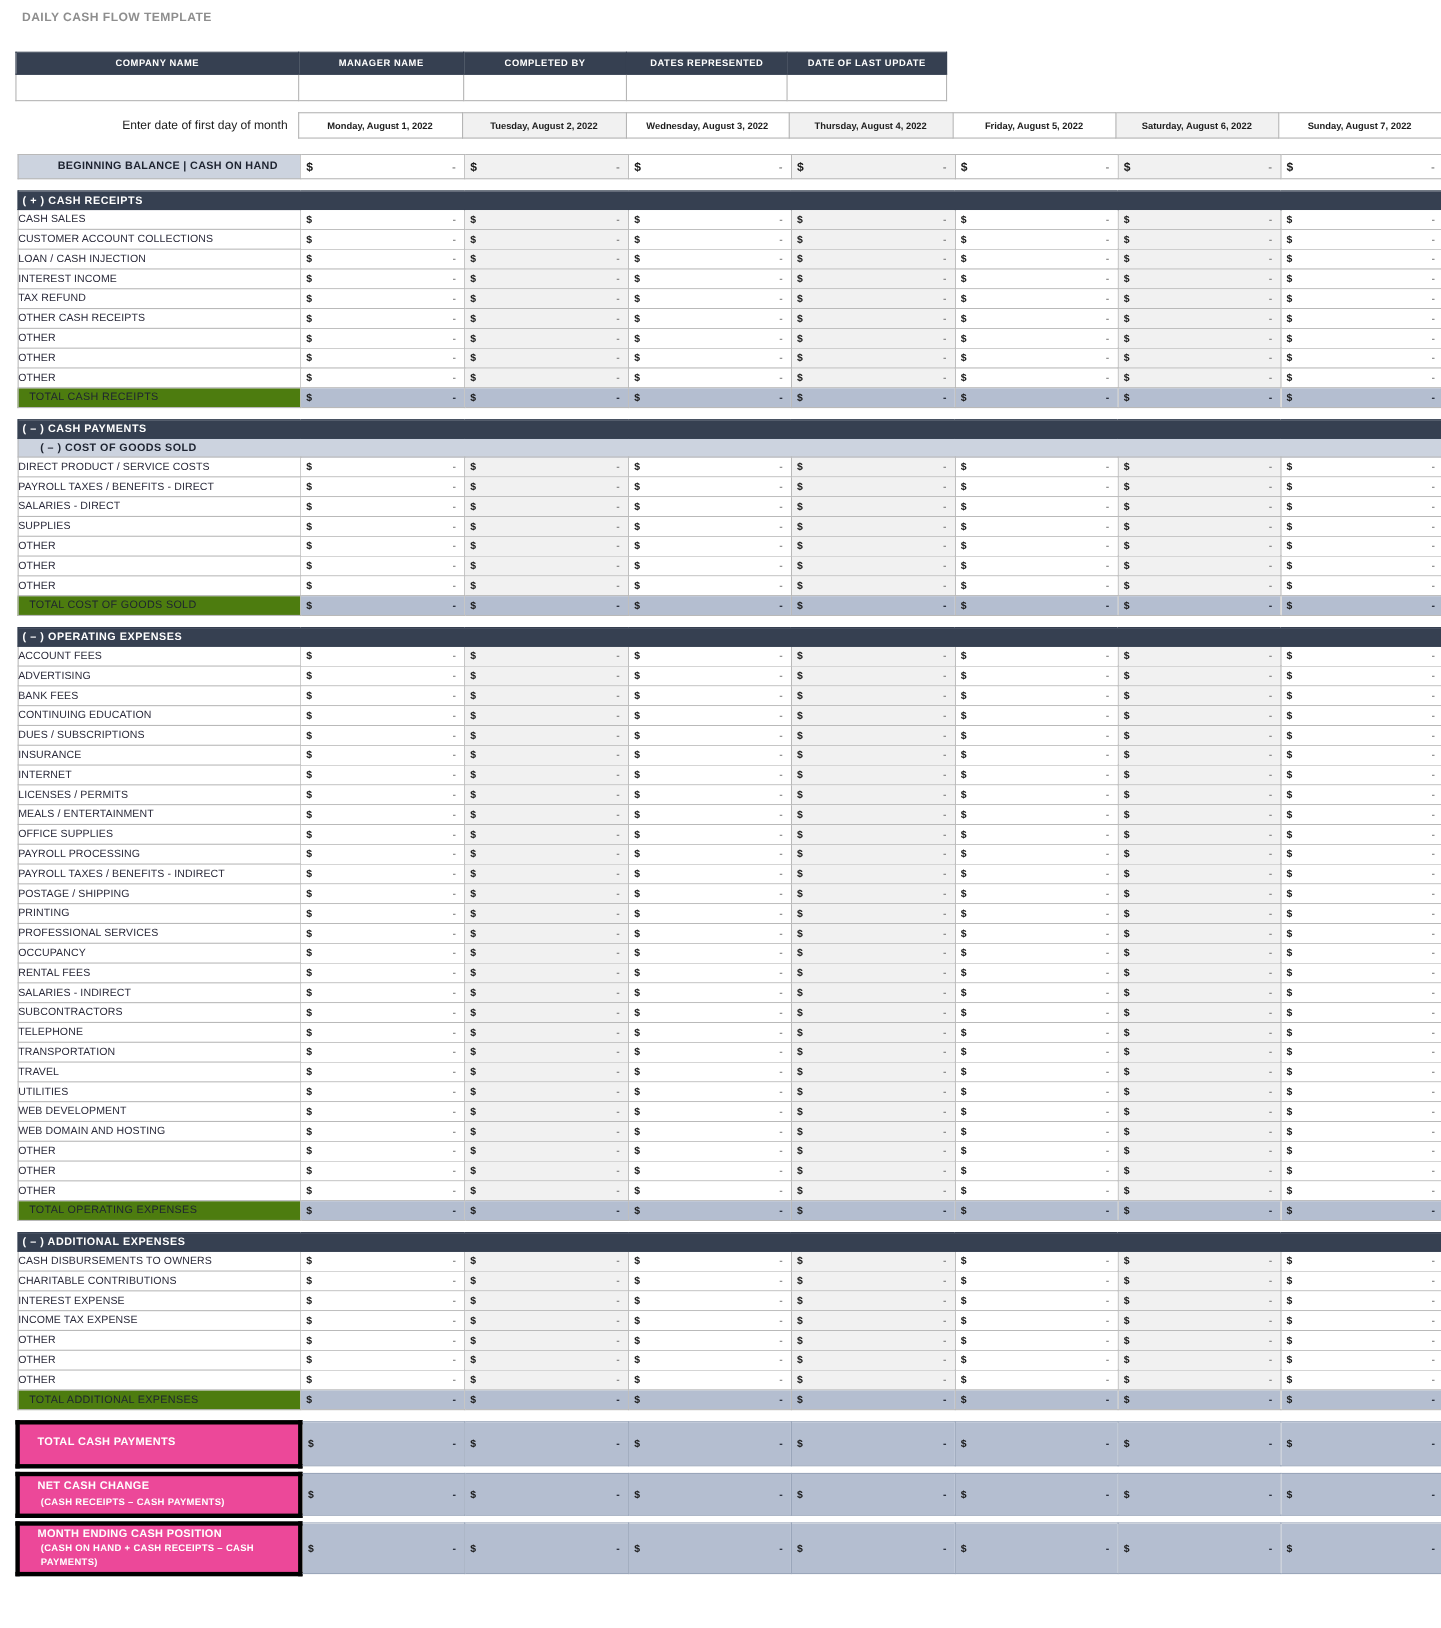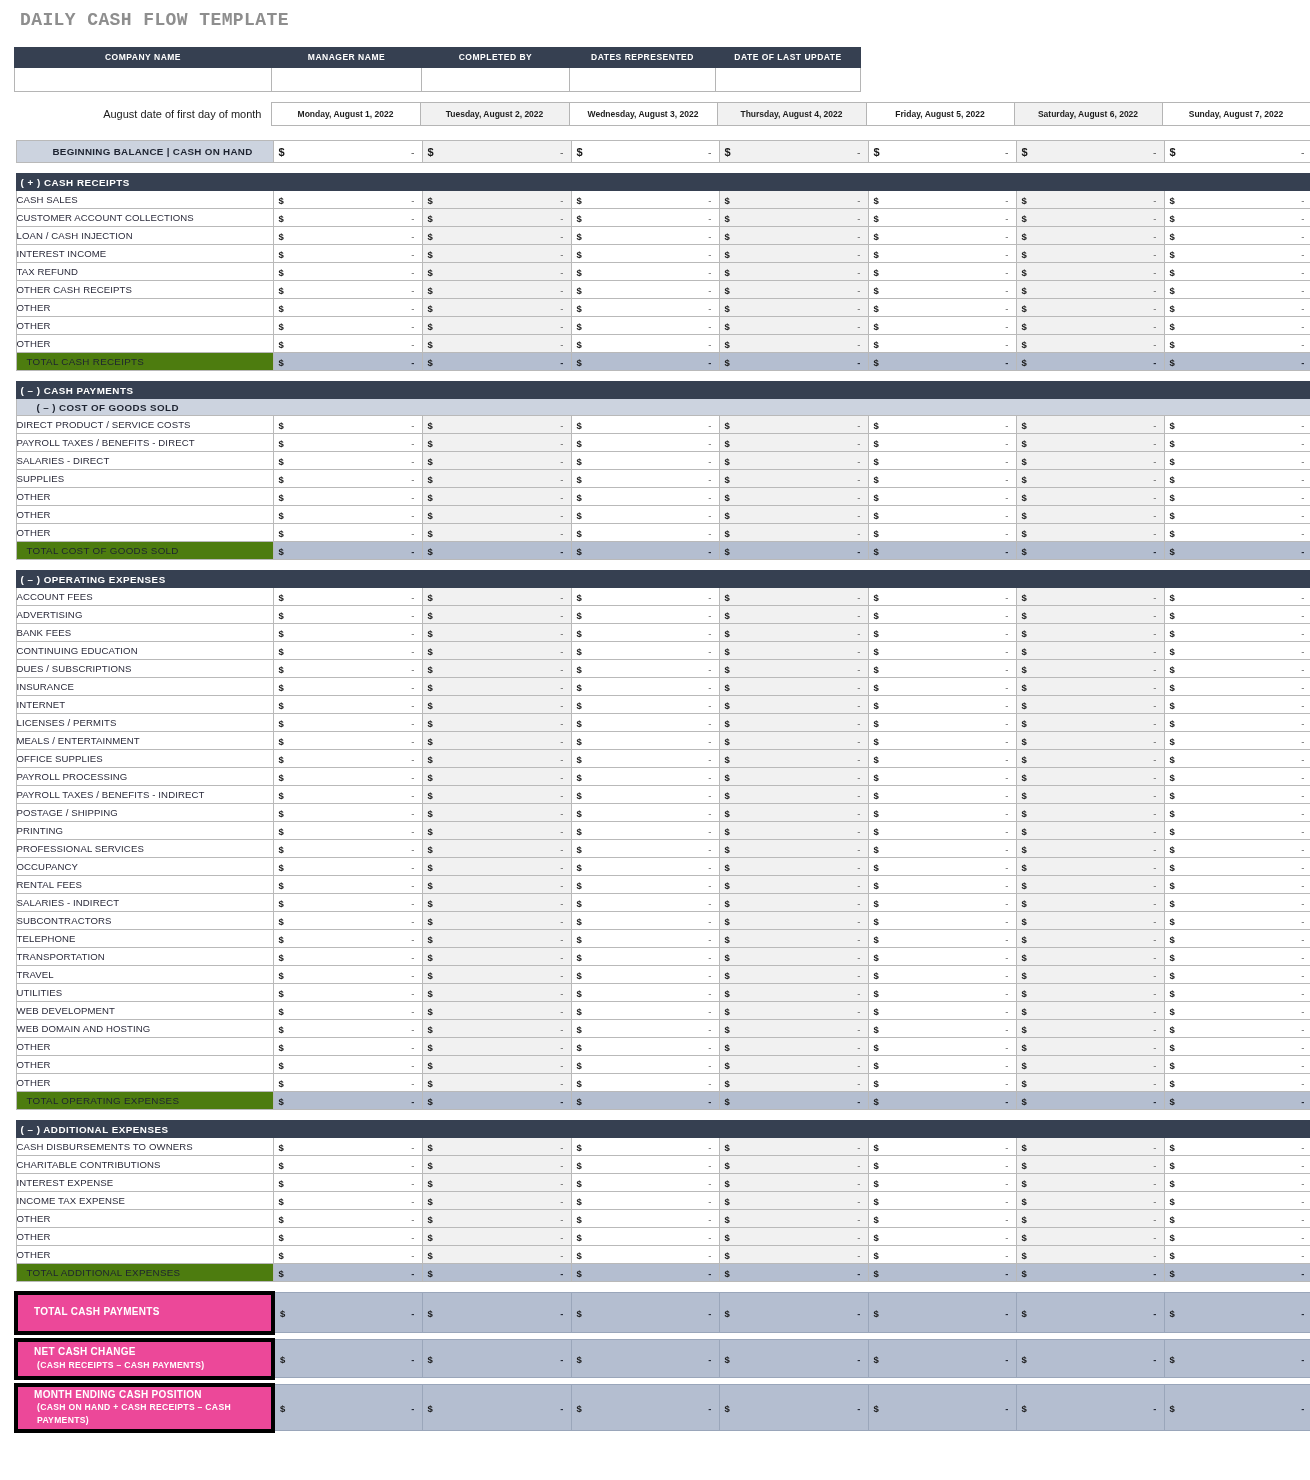--- a/index.html
+++ b/index.html
@@ -9,23 +9,22 @@
     background: #ffffff;
     font-family: "Liberation Sans", sans-serif;
     color: #262b36;
     overflow: hidden;
   }
   .page { position: relative; width: 1310px; height: 1480px; padding: 0; }
 
   
   .title {
     position: absolute; left: 20px; top: 10px;
-    font-size: 18px; font-weight: bold; letter-spacing: 0.4px;
+    font-size: 11px; font-weight: bold; letter-spacing: 0.4px;
     color: #8e8e8e;
-    font-family: Liberation Mono, monospace;
   }
 
   
   table { border-collapse: collapse; table-layout: fixed; }
   td, th { padding: 0; margin: 0; font-weight: normal; }
 
   
   .info-table {
     position: absolute; left: 14px; top: 47px; width: 846px;
   }
@@ -164,21 +163,21 @@
         <col style="width:149px">
         <col style="width:149px">
         <col style="width:148px">
       <col style="width:149px">
         <col style="width:148px">
         <col style="width:148px">
         <col style="width:148px">
     </colgroup>
     <tbody>
         <tr>
-      <td class="date-label-cell">August date of first day of month</td>
+      <td class="date-label-cell">Enter date of first day of month</td>
       <td class="date-cell">Monday, August 1, 2022</td>
       <td class="date-cell alt">Tuesday, August 2, 2022</td>
       <td class="date-cell">Wednesday, August 3, 2022</td>
       <td class="date-cell alt">Thursday, August 4, 2022</td>
       <td class="date-cell">Friday, August 5, 2022</td>
       <td class="date-cell alt">Saturday, August 6, 2022</td>
       <td class="date-cell">Sunday, August 7, 2022</td>
     </tr>
   </tbody>
     </table>

